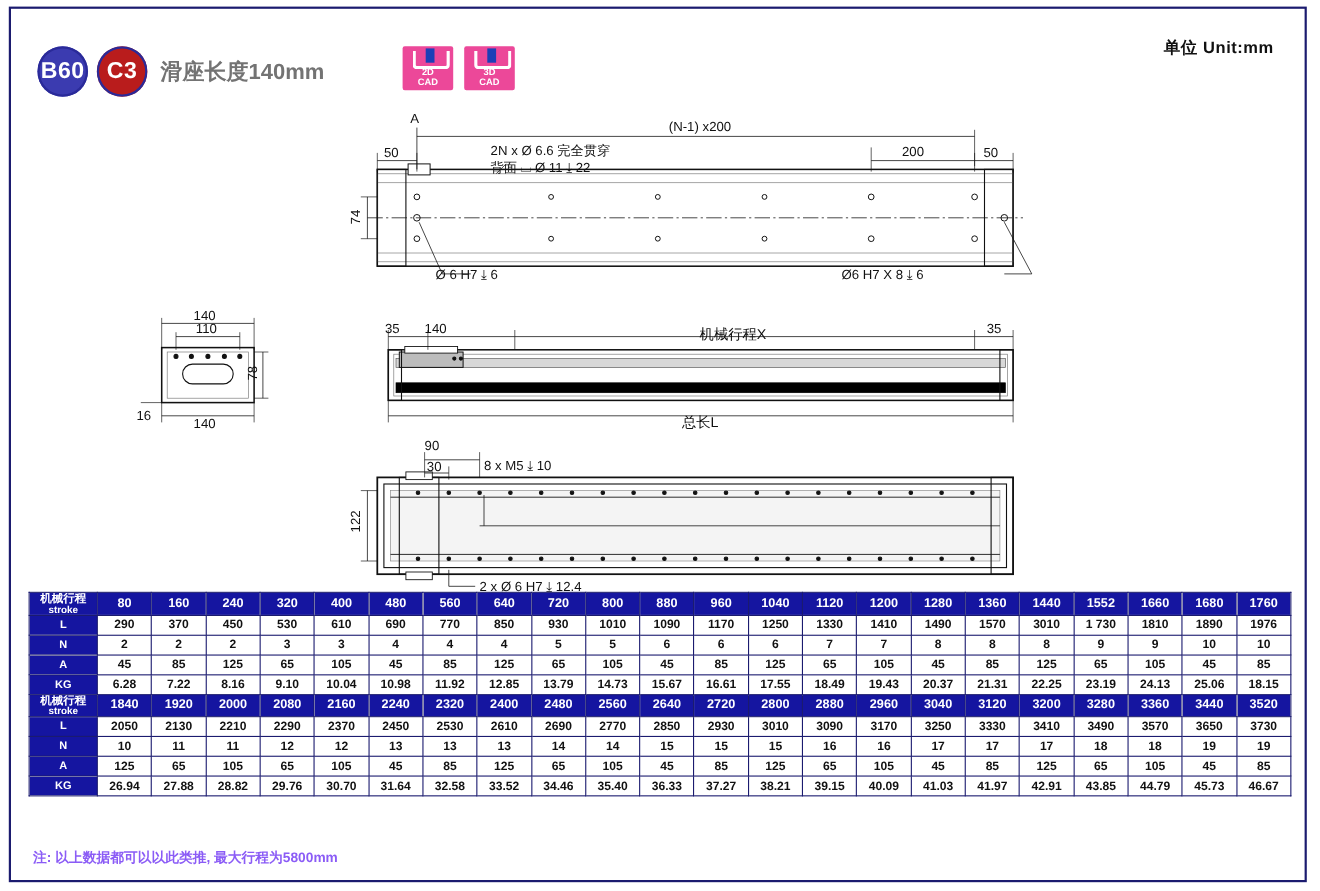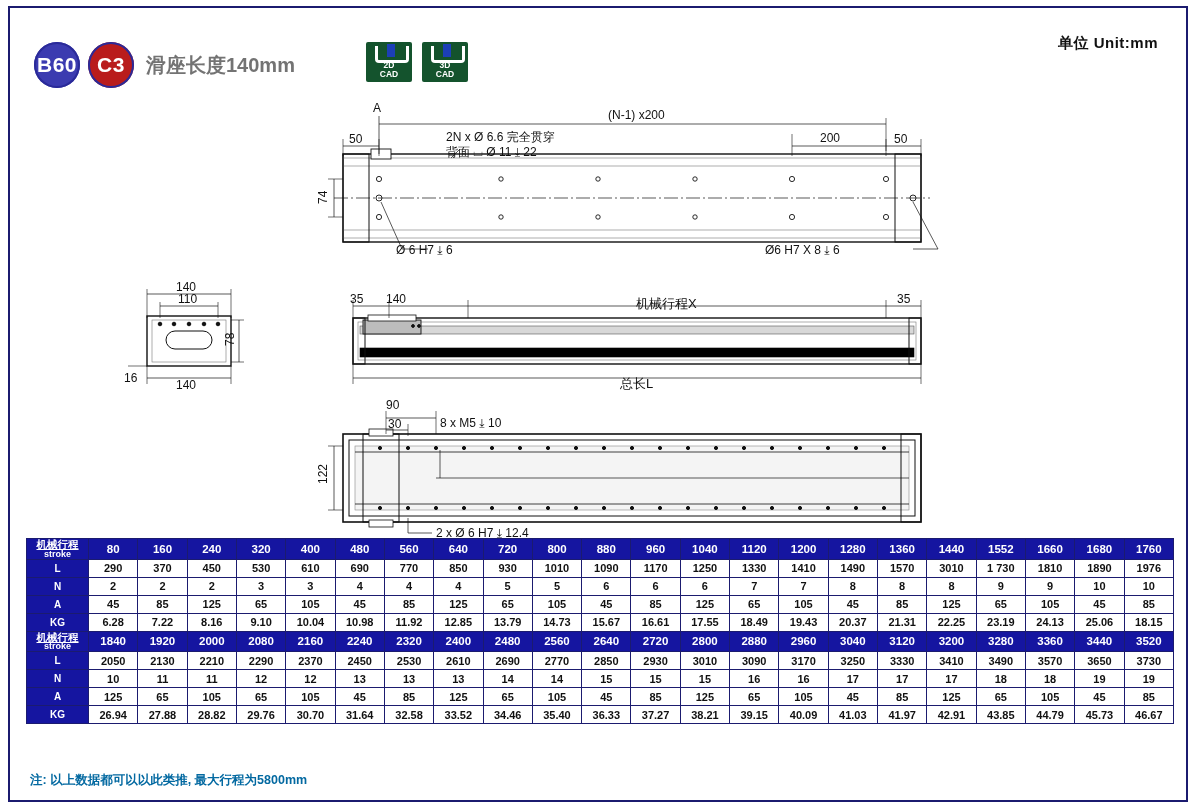--- a/index.html
+++ b/index.html
@@ -28,21 +28,21 @@
     display:flex;align-items:center;justify-content:center;
     font-size:21px;font-weight:bold;letter-spacing:0.5px;
     box-shadow:inset 0 0 0 2px #2a2a99;
   }
   .badge.b2{margin-left:8px;background:#b91c1c;}
   .badge-title{
     margin-left:12px;font-size:20px;font-weight:bold;color:#737373;
   }
   .cadbtns{position:absolute;left:366px;top:42px;display:flex;gap:10px;}
   .cadbtn{
-    width:46px;height:40px;background:#14532d;border-radius:2px;
+    width:46px;height:40px;background:#ec4899;border-radius:2px;
     position:relative;color:#fff;font-size:8.5px;font-weight:bold;
     text-align:center;line-height:1.05;
   }
   .cadbtn .hook{
     position:absolute;left:9px;top:4px;width:28px;height:14px;
     border:3px solid #fff;border-top:none;border-radius:0 0 4px 4px;
   }
   .cadbtn .hook:before{
     content:"";position:absolute;left:9px;top:-2px;width:8px;height:13px;background:#1c3fb7;
   }
@@ -72,25 +72,25 @@
     overflow:hidden;
     white-space:nowrap;
   }
   .hdr td{
     background:#1515a0;color:#fff;font-size:11.5px;
   }
   .rowlbl{
     background:#1515a0;color:#fff;font-size:10px;
     width:62px;
   }
-  .rowlbl .cn{display:block;line-height:1.0;font-size:10.5px;text-decoration:underline;}
+  .rowlbl .cn{display:block;line-height:1.0;font-size:10.5px;}
   .rowlbl .en{display:block;line-height:1.0;font-size:9px;}
   .note{
     position:absolute;left:30px;top:772px;
-    color:#0369a1;font-size:12.5px;font-weight:bold;
+    color:#8b5cf6;font-size:12.5px;font-weight:bold;
   }
 </style>
 </head>
 <body>
 
 <div class="page">
   <div class="frame"></div>
 
   <div class="badges">
     <div class="badge">B60</div>

